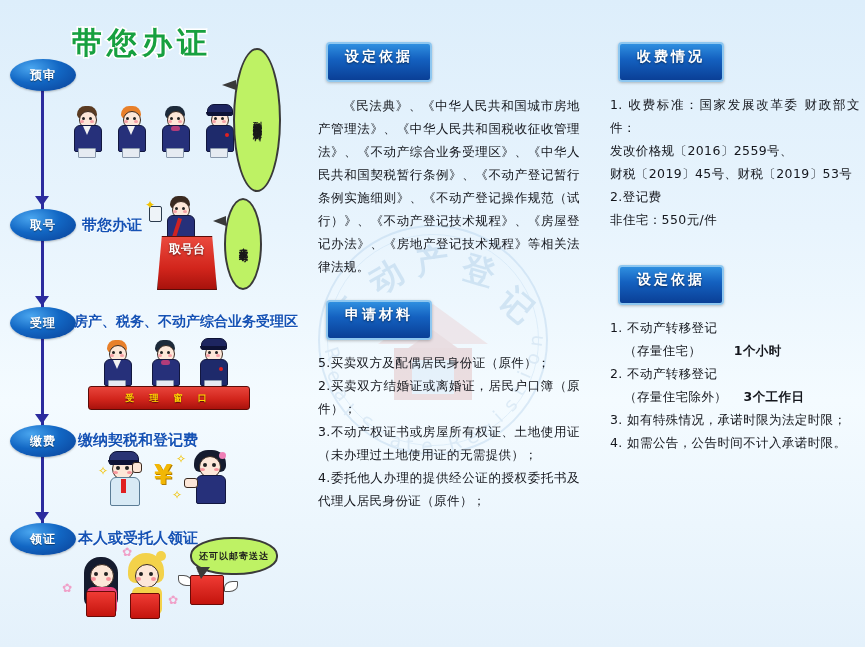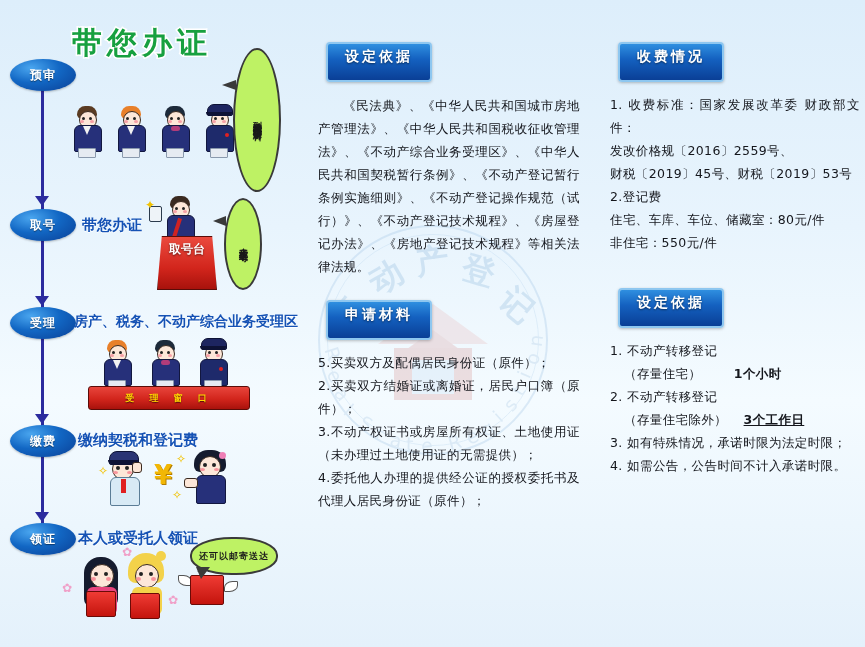--- a/index.html
+++ b/index.html
@@ -443,42 +443,41 @@
 
   <div class="col" style="left:610px;top:42px;width:250px;">
     <div style="padding-left:8px;">
       <span class="pill">收费情况</span>
     </div>
     <div class="lines">
       <div class="ln">1. 收费标准：国家发展改革委 财政部文件：</div>
       <div class="ln">发改价格规〔2016〕2559号、</div>
       <div class="ln">财税〔2019〕45号、财税〔2019〕53号</div>
       <div class="ln">2.登记费</div>
-      <div class="ln">住宅、车库、车位、储藏室：80元/件</div>
       <div class="ln">非住宅：550元/件</div>
     </div>
 
     <div style="height:34px;"></div>
     <div style="padding-left:8px;">
       <span class="pill">设定依据</span>
     </div>
     <div class="lines">
       <div class="ln">
         <span>1. 不动产转移登记</span>
       </div>
       <div class="ln">
         <span style="margin-left:14px;">（存量住宅）</span>
         <span class="hi">1个小时</span>
       </div>
       <div class="ln">
         <span>2. 不动产转移登记</span>
       </div>
       <div class="ln">
         <span style="margin-left:14px;">（存量住宅除外）</span>
-        <span class="hi" style="margin-left:12px;text-decoration:underline;">3个工作日</span>
+        <span class="hi" style="margin-left:12px;">3个工作日</span>
       </div>
       <div class="ln">
         <span>3. 如有特殊情况，承诺时限为法定时限；</span>
       </div>
       <div class="ln">
         <span>4. 如需公告，公告时间不计入承诺时限。</span>
       </div>
     </div>
   </div>
 

